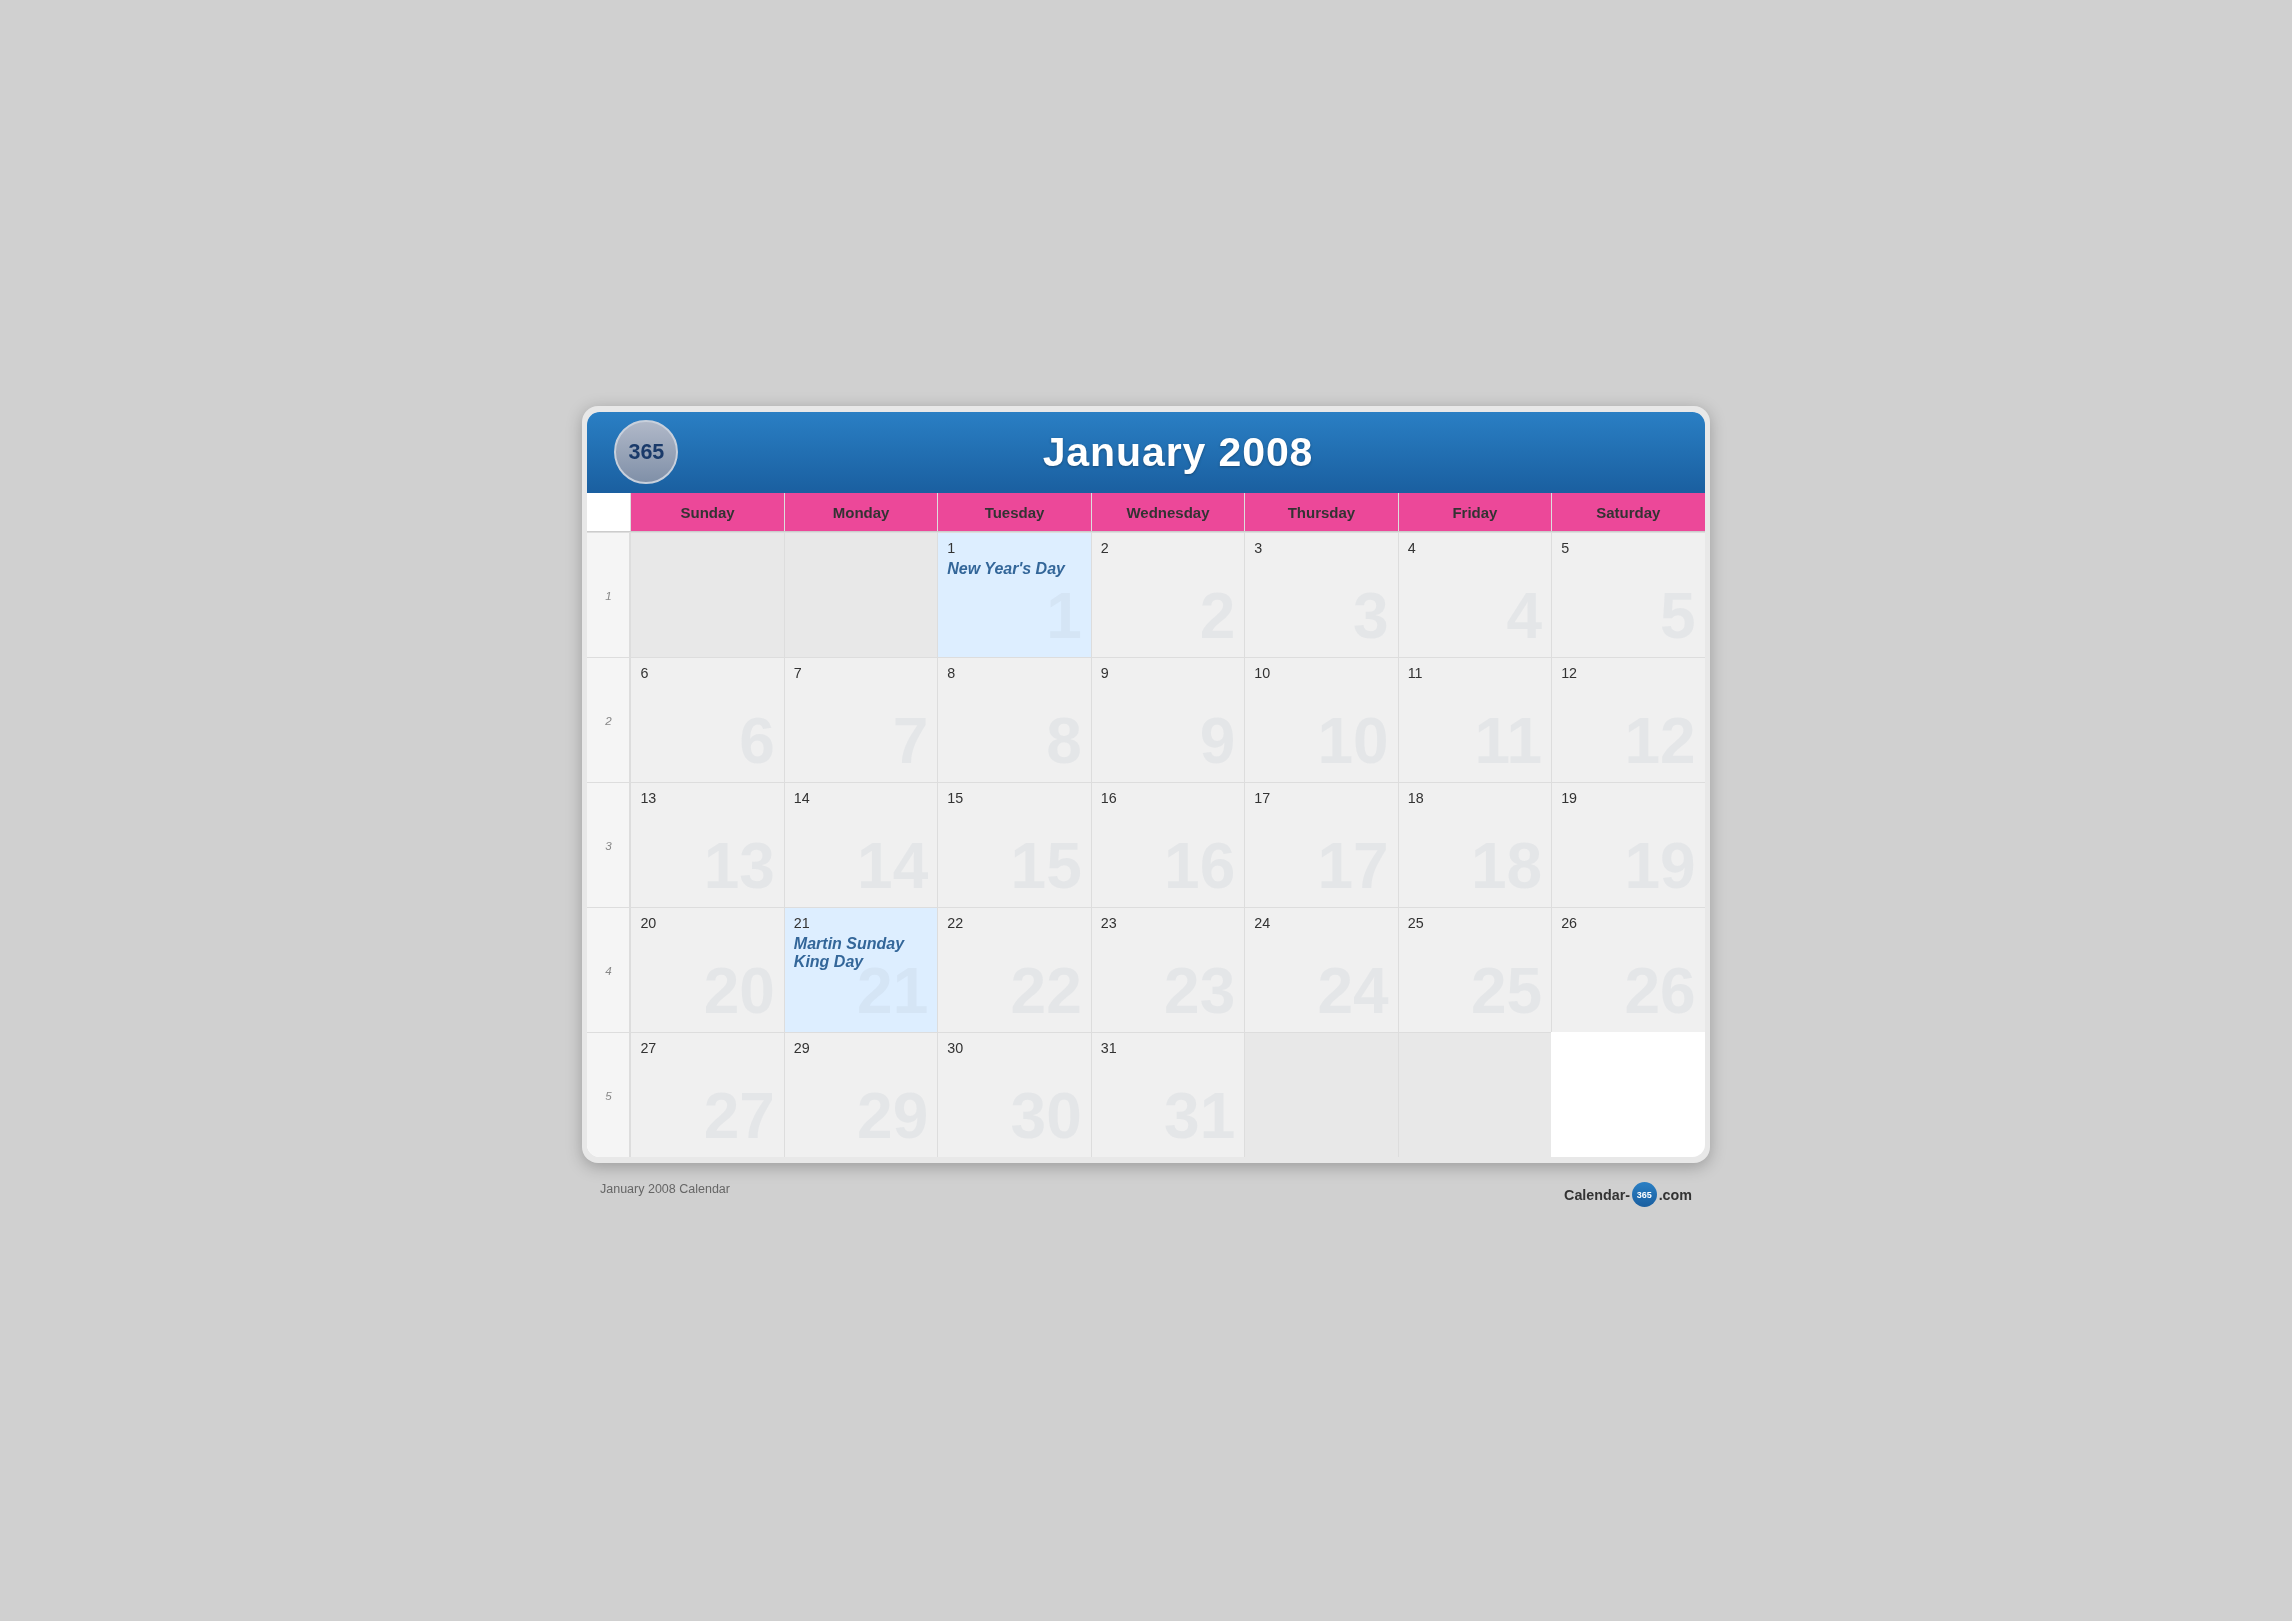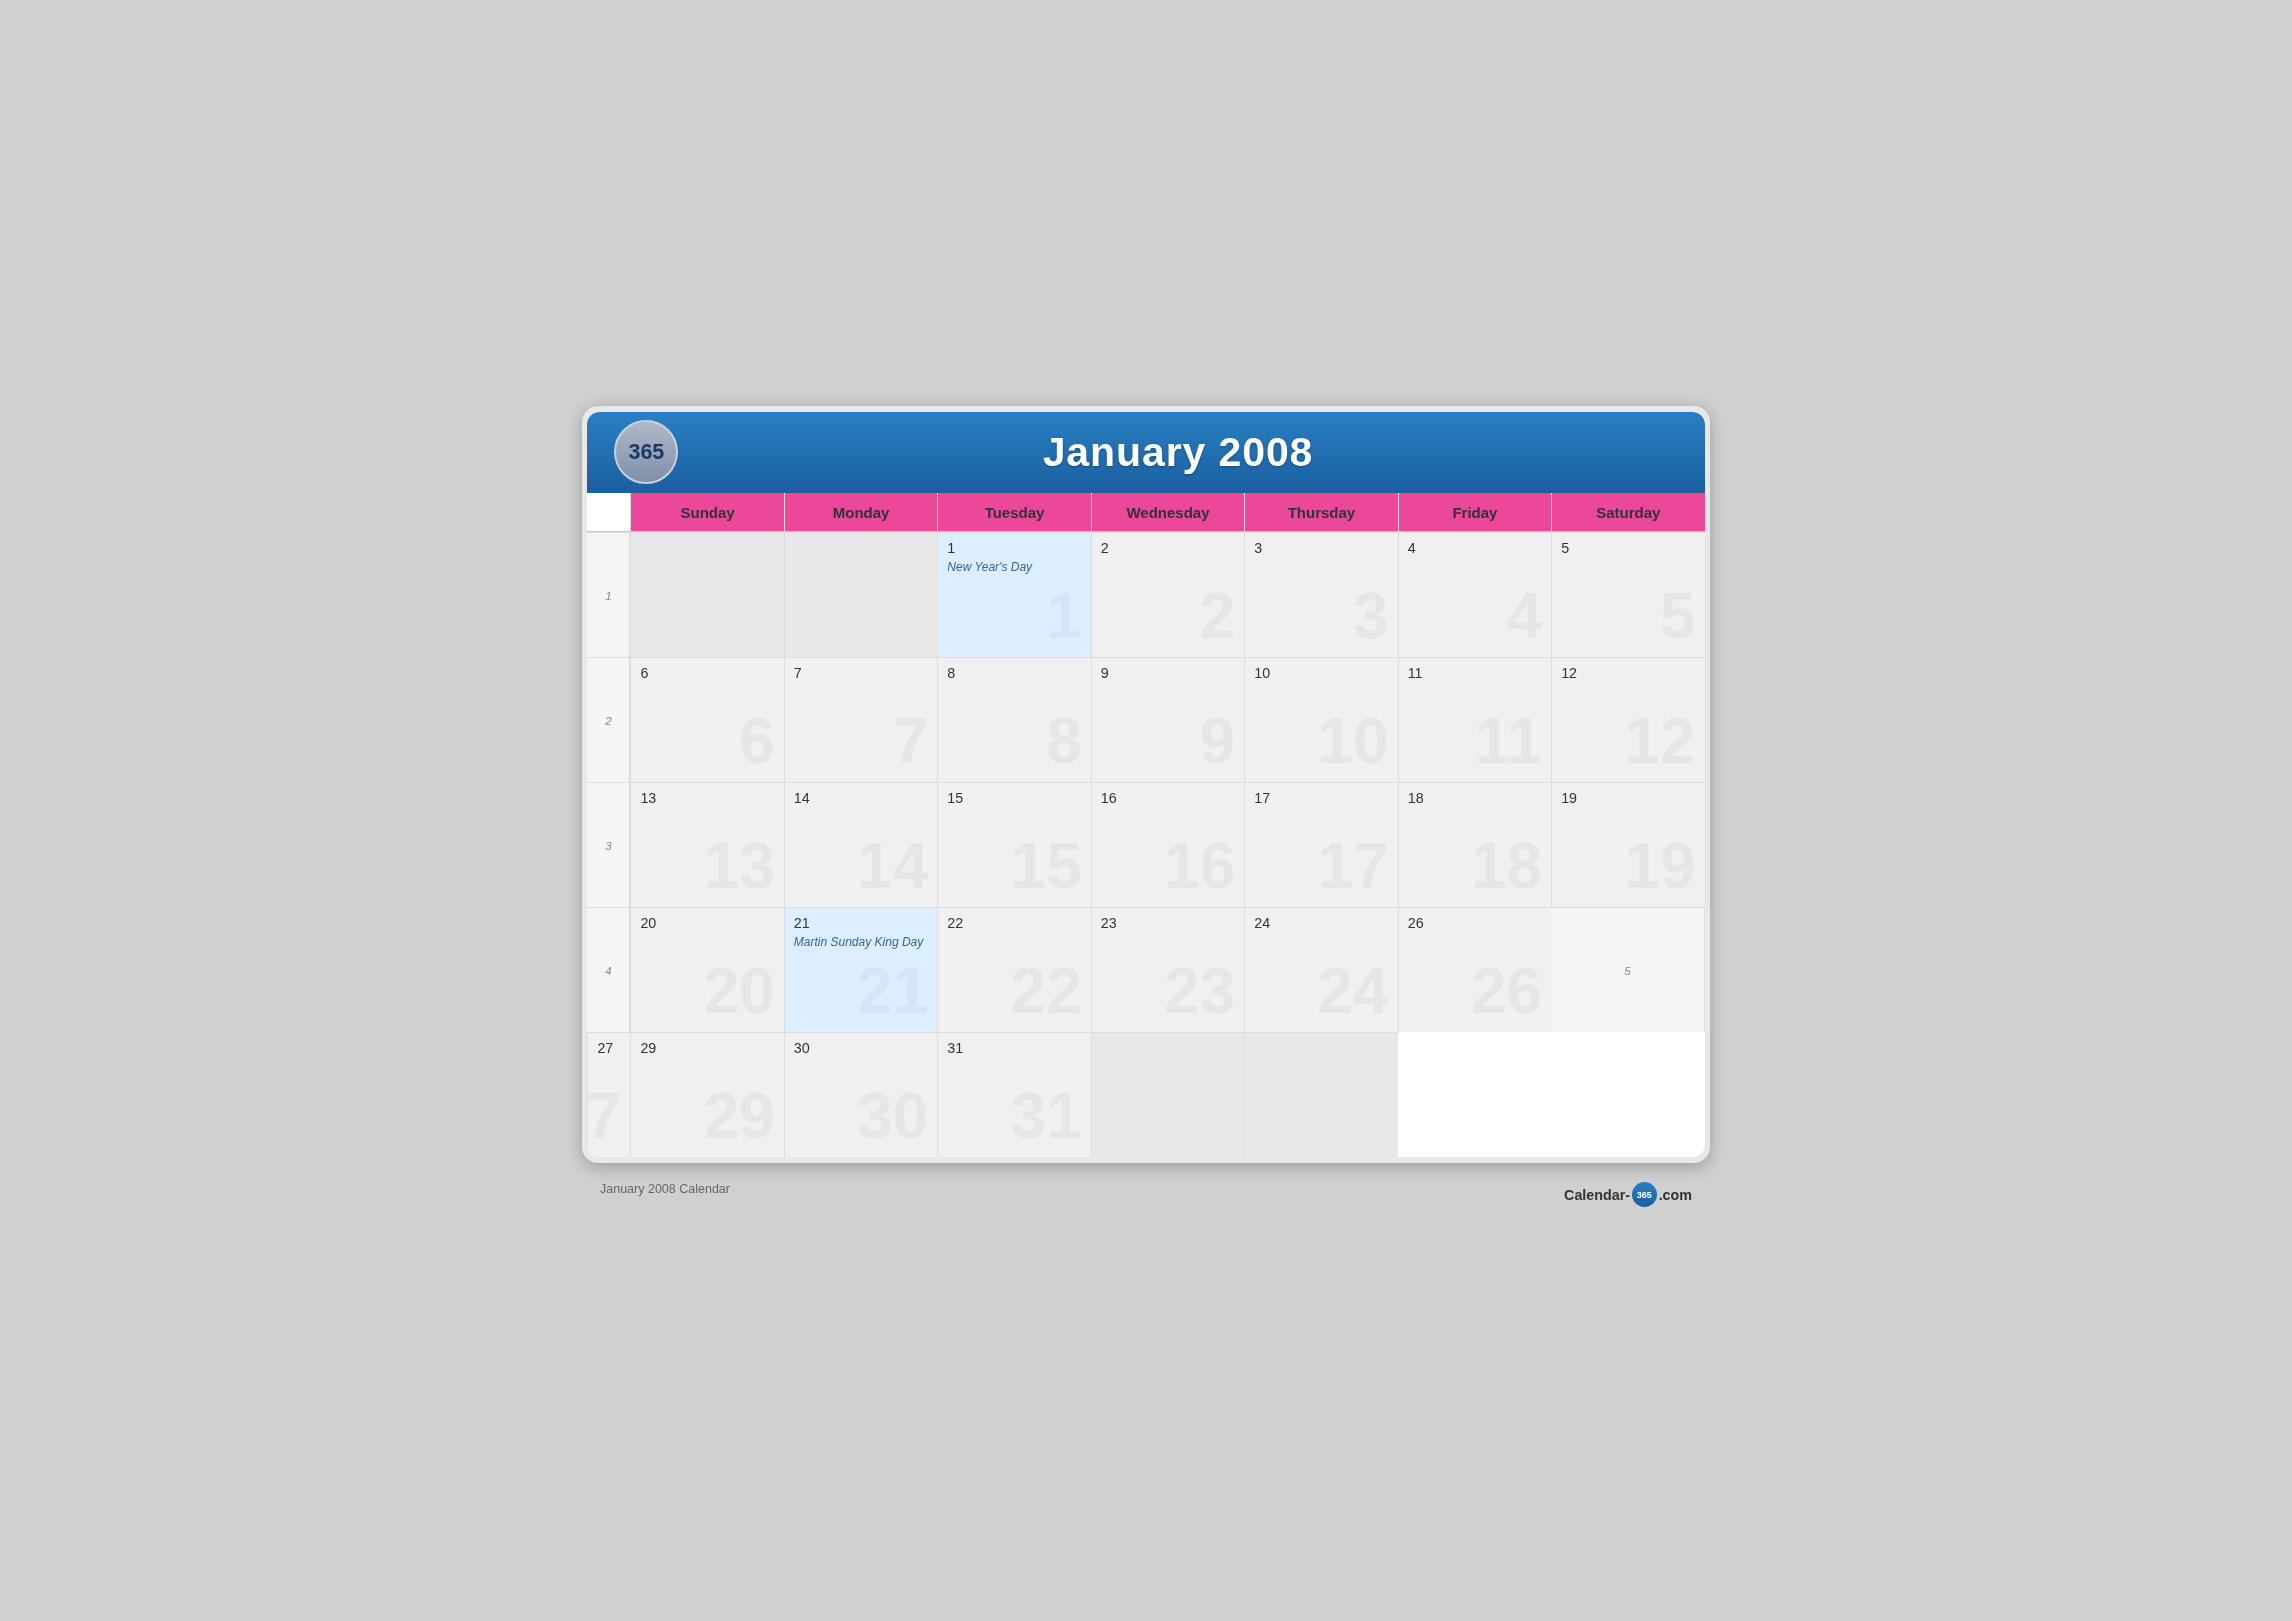--- a/index.html
+++ b/index.html
@@ -136,25 +136,26 @@
       right: 9px;
       font-size: 64px;
       font-weight: bold;
       color: rgba(180,190,200,0.18);
       line-height: 1;
       pointer-events: none;
       user-select: none;
     }
 
     .holiday-label {
-      font-size: 12px;
+      font-size: 16px;
       font-style: italic;
       color: #336699;
       margin-top: 3.6px;
       display: block;
+      font-weight: bold;
     }
 
     
     .cal-footer {
       display: flex;
       justify-content: space-between;
       padding: 12.5px 18px 7.2px;
       background: transparent;
       margin-top: 7.2px;
     }
@@ -308,20 +309,24 @@
         </div>
         <div class="cal-cell">
           <span class="day-num">23</span>
           <div class="watermark">23</div>
         </div>
         <div class="cal-cell">
           <span class="day-num">24</span>
           <div class="watermark">24</div>
         </div>
         <div class="cal-cell">
+          <span class="day-num">25</span>
+          <div class="watermark">25</div>
+        </div>
+        <div class="cal-cell">
           <span class="day-num">26</span>
           <div class="watermark">26</div>
         </div>
         <div class="week-num">5</div>
         <div class="cal-cell">
           <span class="day-num">27</span>
           <div class="watermark">27</div>
         </div>
         <div class="cal-cell">
           <span class="day-num">29</span>

